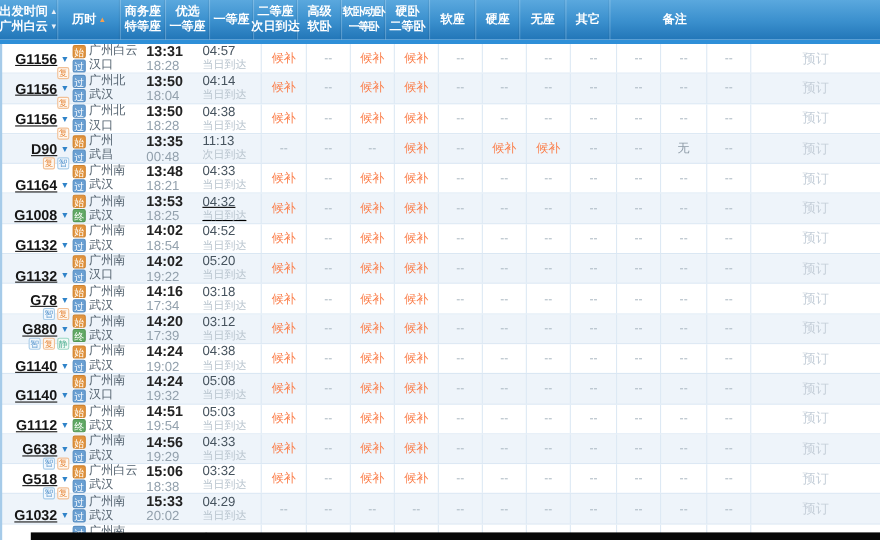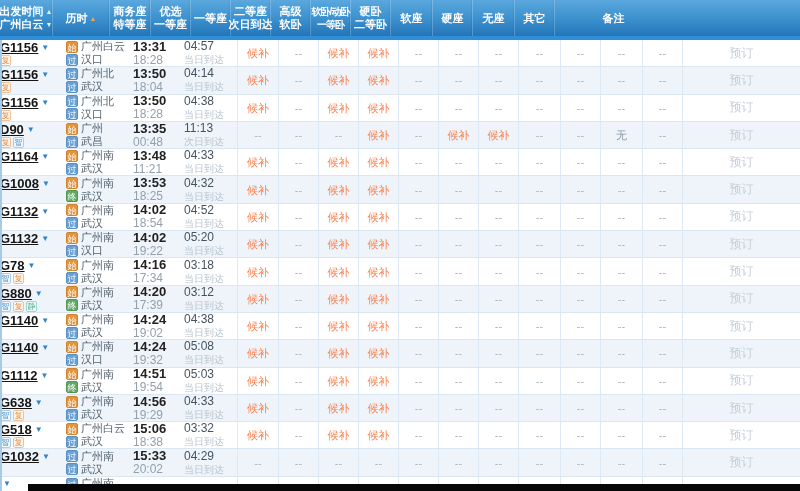--- a/index.html
+++ b/index.html
@@ -21,21 +21,21 @@
   .strip { height:4px; background:#2e8fd8; }
 
   
   .tbody { position:relative; }
   .left-line { position:absolute; left:0; top:0; bottom:8px; width:2px; background:#a6cbe9; z-index:3; }
   .row { display:flex; height:27.3px; border-bottom:1px solid #dae7f3; background:#fff; }
   .row.alt { background:#eef4fa; }
   .cell { height:100%; display:flex; flex-direction:column; justify-content:center; }
   .cell.vline { border-left:1px solid #dde9f4; align-items:center; }
 
-  .train-cell { align-items:flex-start; padding-top:1px; }
+  .train-cell { align-items:flex-end; padding-top:13px; }
   .train-line { display:flex; align-items:center; }
   .train-num { font-size:13px; font-weight:bold; color:#151515; text-decoration:underline; cursor:pointer; line-height:13px; }
   .caret { color:#2f83c9; font-size:8px; margin-left:3px; cursor:pointer; }
   .badges { display:flex; justify-content:center; gap:2px; height:12px; margin-top:1px; }
   .badge { width:11px; height:11px; line-height:10px; font-size:8px; text-align:center; border:1px solid; border-radius:2px; }
   .badge.b-fuxing { color:#e78a3e; border-color:#f2c096; background:#fef7ef; }
   .badge.b-smart  { color:#5a97cf; border-color:#aacde9; background:#f2f8fd; }
   .badge.b-quiet  { color:#4fae92; border-color:#9cd6c4; background:#effaf5; }
 
   .station-cell { padding-left:3px; }
@@ -439,21 +439,21 @@
             <span class="st-icon t-start">始</span>
             <span>广州南</span>
           </div>
           <div class="st-line">
             <span class="st-icon t-pass">过</span>
             <span>武汉</span>
           </div>
         </div>
         <div class="cell time-cell" style="width: 52px;">
           <div class="dep">13:48</div>
-          <div class="atime">11:21</div>
+          <div class="atime">18:21</div>
         </div>
         <div class="cell dur-cell" style="width: 57px;">
           <div class="dur">04:33</div>
           <div class="day">当日到达</div>
         </div>
         <div class="cell vline" style="width: 41px;">
           <span class="seat-val waitlist">候补</span>
         </div>
         <div class="cell vline" style="width: 40px;">
           <span class="seat-val dash">--</span>
@@ -504,21 +504,21 @@
           </div>
           <div class="st-line">
             <span class="st-icon t-end">终</span>
             <span>武汉</span>
           </div>
         </div>
         <div class="cell time-cell" style="width: 52px;">
           <div class="dep">13:53</div>
           <div class="atime">18:25</div>
         </div>
-        <div class="cell dur-cell" style="width: 57px;">
+        <div class="cell dur-cell" style="width: 57px; text-decoration: underline;">
           <div class="dur">04:32</div>
           <div class="day">当日到达</div>
         </div>
         <div class="cell vline" style="width: 41px;">
           <span class="seat-val waitlist">候补</span>
         </div>
         <div class="cell vline" style="width: 40px;">
           <span class="seat-val dash">--</span>
         </div>
         <div class="cell vline" style="width: 40px;">

